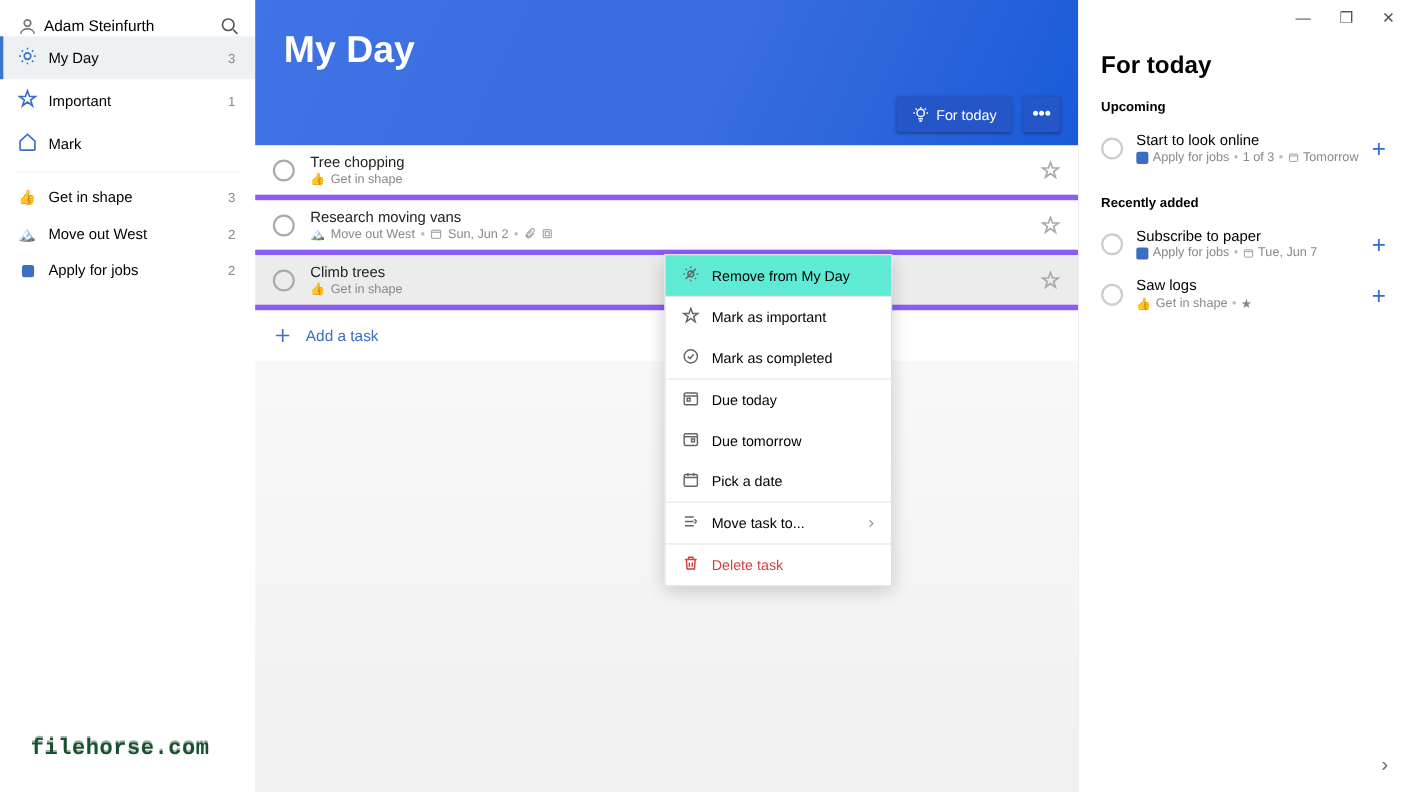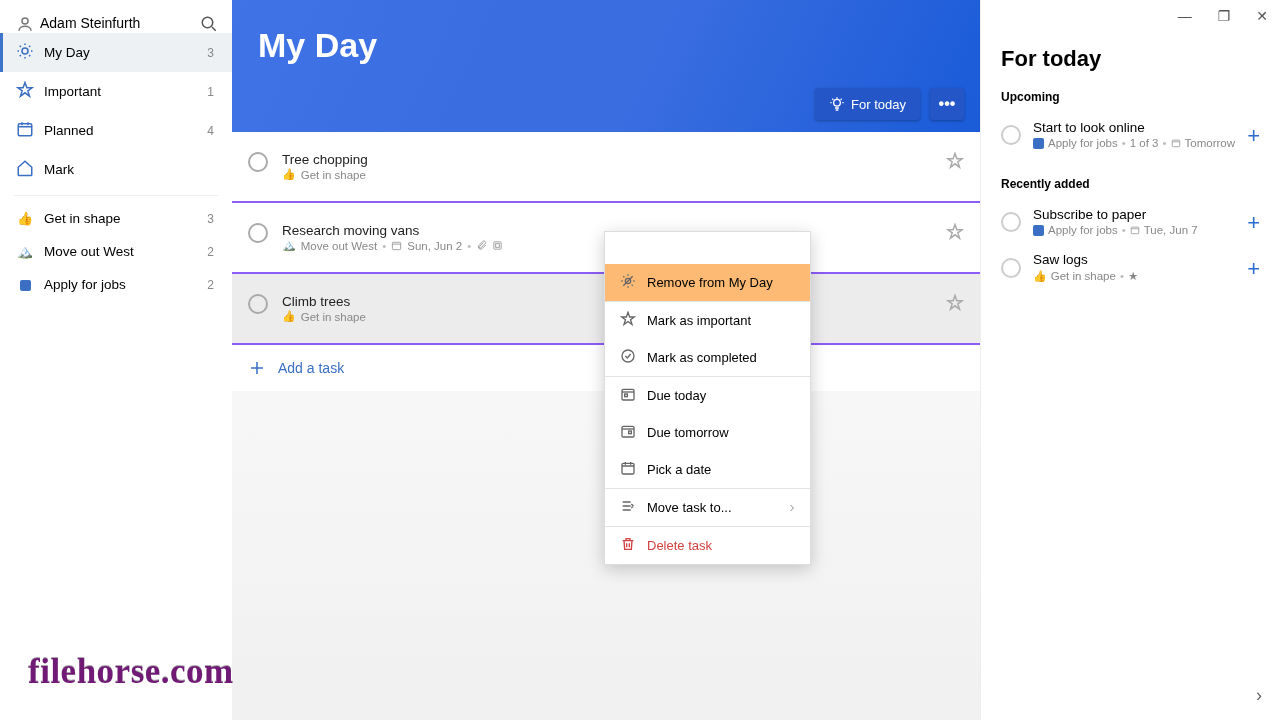--- a/index.html
+++ b/index.html
@@ -29,34 +29,34 @@
   padding:26px 26px 0;
   position:relative;
 }
 .hero-title { font-size:34px; font-weight:600; }
 .hero-date { font-size:14px; margin-top:3px; opacity:0.95; }
 .hero-actions { position:absolute; right:16px; bottom:12px; display:flex; gap:10px; }
 .btn { background:#2556c7; color:#fff; padding:7px 14px; border-radius:3px; font-size:13px; display:flex; align-items:center; gap:6px; cursor:pointer; box-shadow:0 1px 3px rgba(0,0,0,0.3); }
 .btn-icon { background:#2556c7; color:#fff; width:34px; height:32px; display:flex; align-items:center; justify-content:center; border-radius:3px; cursor:pointer; box-shadow:0 1px 3px rgba(0,0,0,0.3); font-weight:bold; }
 
 .tasks { background:#fff; }
-.task-row { display:flex; align-items:flex-start; padding:20px 16px; border-bottom:2px solid #8b5cf6; cursor:pointer; }
+.task-row { display:flex; align-items:center; padding:8px 16px; border-bottom:5px solid #8b5cf6; cursor:pointer; }
 .task-row.selected { background:#ececec; }
 .o-circle { width:20px; height:20px; border:2px solid #aaa; border-radius:50%; flex-shrink:0; }
 .task-body { flex:1; margin-left:14px; }
 .task-title { font-size:13.5px; color:#222; }
 .task-meta { font-size:11.5px; color:#888; display:flex; align-items:center; gap:5px; margin-top:1px; flex-wrap:wrap; }
 .dot { color:#bbb; }
 .star { width:18px; height:18px; }
 .add-task-row { display:flex; align-items:center; padding:14px 16px; color:#3a6fc4; font-size:14px; cursor:text; }
 .add-task-row svg { margin-right:12px; }
 
 .ctx { position:absolute; left:372px; top:231px; width:207px; background:#fff; box-shadow:0 4px 16px rgba(0,0,0,0.2); border:1px solid #ddd; font-size:13px; }
 .ctx-item { display:flex; align-items:center; padding:9px 12px; cursor:pointer; }
-.ctx-item.hovered { background:#fdba74;margin-top:32px; }
+.ctx-item.hovered { background:#5eead4; }
 .ctx-icon { width:22px; text-align:center; color:#666; margin-right:8px; }
 .ctx-label { flex:1; }
 .ctx-sep { border:none; border-top:1px solid #e3e3e3; }
 .ctx-item.danger,.ctx-item.danger .ctx-icon { color:#d24040; }
 
 .right { width:300px; background:#fff; padding:18px 20px; border-left:1px solid #eee; flex-shrink:0; position:relative; }
 .win-controls { position:absolute; right:6px; top:6px; display:flex; gap:14px; color:#555; }
 .win-controls span { cursor:pointer; padding:2px 6px; font-size:14px; }
 .r-title { font-size:22px; font-weight:600; margin-top:28px; }
 .r-section { font-size:12px; font-weight:600; margin-top:18px; margin-bottom:10px; }
@@ -64,21 +64,21 @@
 .sug-body { flex:1; margin-left:12px; }
 .sug-title { font-size:13.5px; }
 .sug-meta { font-size:11.5px; color:#888; display:flex; align-items:center; gap:4px; margin-top:2px; flex-wrap:wrap; }
 .plus-btn { color:#2d6cd1; font-size:22px; cursor:pointer; margin-top:2px; }
 .chevron-next { position:absolute; right:18px; bottom:14px; color:#666; font-size:18px; cursor:pointer; }
 
 .emoji { font-size:13px; line-height:1; }
 .sm-emoji { font-size:11px; }
 .blue-sq { display:inline-block; width:11px; height:11px; background:#3a6fc4; border-radius:2px; vertical-align:middle; }
 
-.watermark { position:absolute; left:28px; bottom:28px; font-size:35px; font-weight:bold; color:#701a75; text-shadow:0 1px 0 #fff,0 -1px 0 #aaa; font-family:Liberation Serif, serif; letter-spacing:0.5px; }
+.watermark { position:absolute; left:28px; bottom:28px; font-size:20px; font-weight:bold; color:#14532d; text-shadow:0 1px 0 #fff,0 -1px 0 #aaa; font-family:Liberation Mono, monospace; letter-spacing:0.5px; }
 </style>
 </head>
 <body>
 
 <div class="app">
 
   <div class="sidebar">
     <div class="user-row">
       <svg class="user-icon" width="18" height="18" viewBox="0 0 24 24" fill="none" stroke="#777" stroke-width="2">
           <circle cx="12" cy="8" r="4"></circle>
@@ -101,28 +101,20 @@
     </div>
     <div class="nav-item">
       <span class="nav-icon"><svg width="18" height="18" viewBox="0 0 24 24" fill="none" stroke="#3a6fc4" stroke-width="2">
             <path d="M12 2l2.5 7h7l-5.7 4.2 2.2 7-6-4.5-6 4.5 2.2-7L2.5 9h7z"></path>
           </svg></span>
       <span class="nav-label">Important</span>
       <span class="nav-count">1</span>
     </div>
     <div class="nav-item">
       <span class="nav-icon"><svg width="18" height="18" viewBox="0 0 24 24" fill="none" stroke="#3a6fc4" stroke-width="2">
-            <rect x="3" y="5" width="18" height="16" rx="2"></rect>
-            <path d="M3 9h18M8 3v4M16 3v4"></path>
-          </svg></span>
-      <span class="nav-label">Planned</span>
-      <span class="nav-count">4</span>
-    </div>
-    <div class="nav-item">
-      <span class="nav-icon"><svg width="18" height="18" viewBox="0 0 24 24" fill="none" stroke="#3a6fc4" stroke-width="2">
             <path d="M3 11l9-8 9 8v10a1 1 0 01-1 1H4a1 1 0 01-1-1z"></path>
           </svg></span>
       <span class="nav-label">Mark</span>
     </div>
 
     <hr class="divider">
 
     <div class="list-item">
       <span class="nav-icon emoji">👍</span>
       <span class="nav-label">Get in shape</span>

